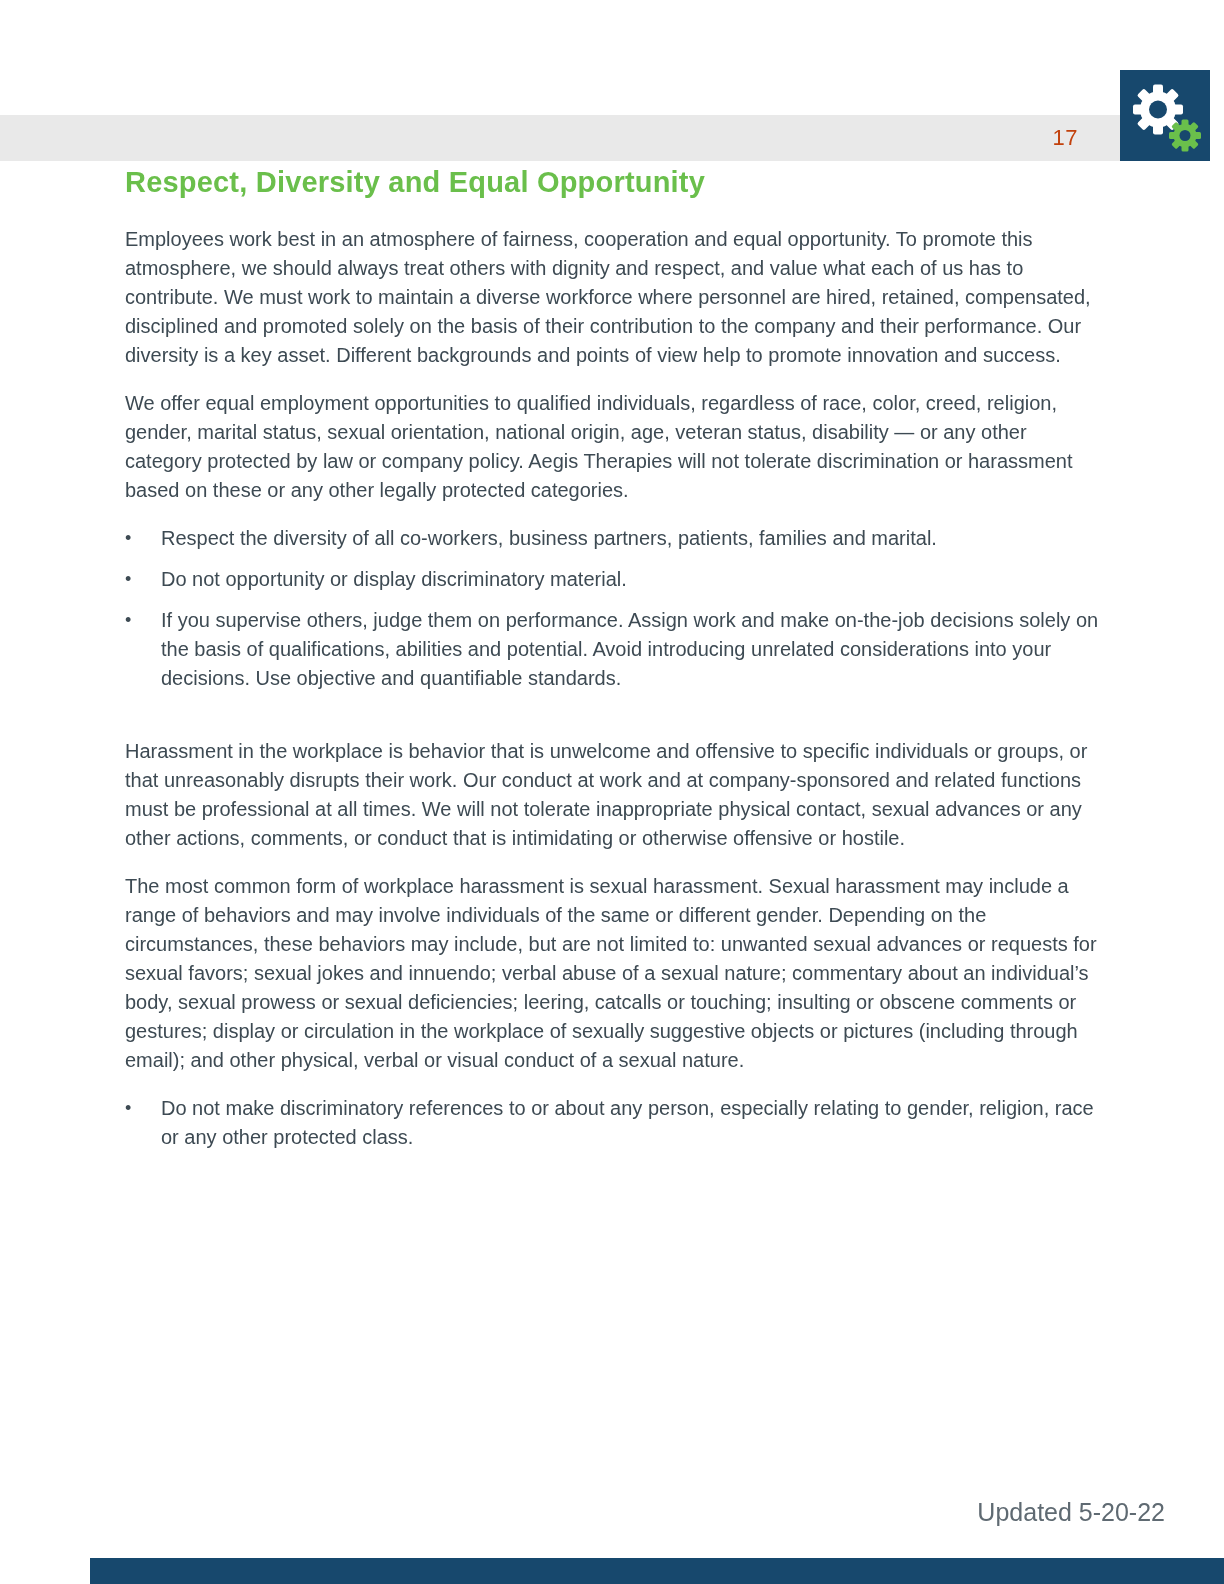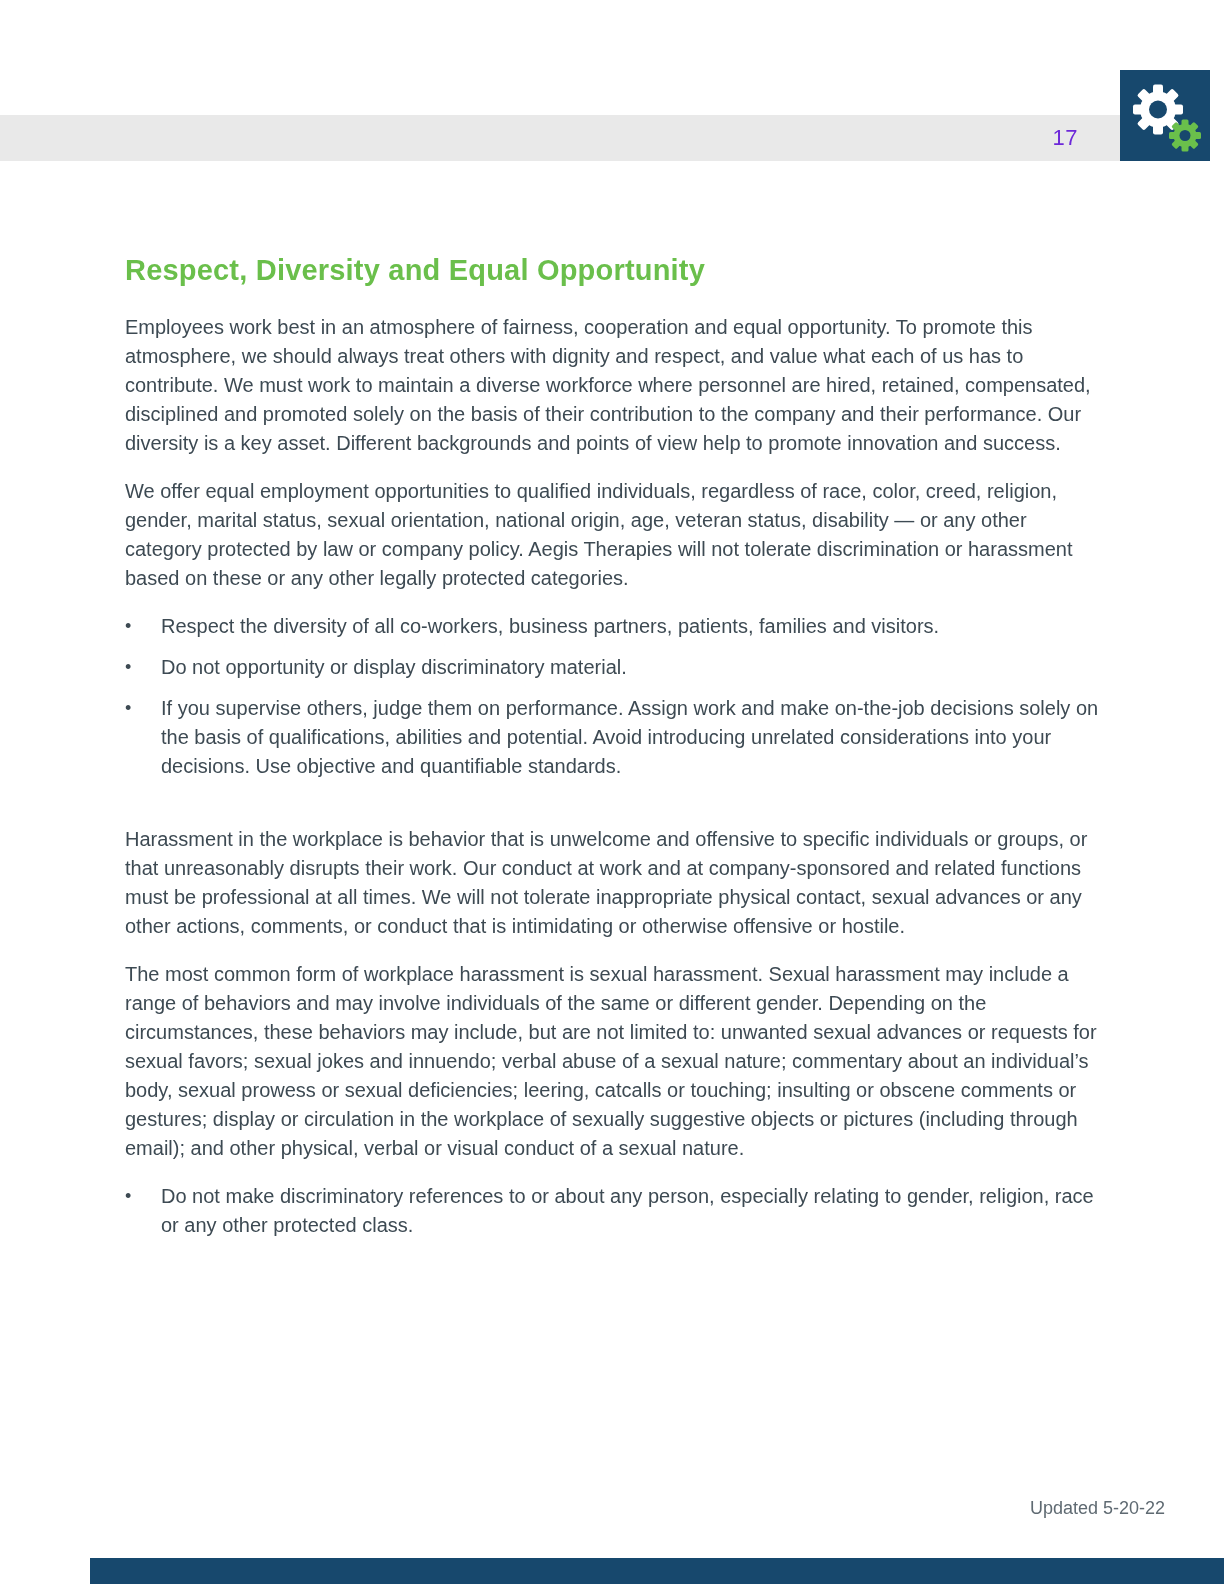--- a/index.html
+++ b/index.html
@@ -23,37 +23,36 @@
     top:115px;left:0;
     width:1120px;height:46px;
     background:var(--band-gray);
     display:flex;
     align-items:center;
     justify-content:flex-end;
     padding-right:42px;
   }
   .page-number{
     font-size:22px;
-    color:#6d28d9;
+    color:#c2410c;
     letter-spacing:.5px;
     text-align:right;
   }
   .gear-box{
     position:absolute;
     top:70px;right:14px;
     width:90px;height:91px;
     background:var(--navy);
     display:flex;align-items:center;justify-content:center;
   }
   .gear-box svg{width:90px;height:91px;display:block;}
   .content{
     position:absolute;
     top:161px;left:125px;
     width:978px;
-    padding-top:88px;
     font-size:20px;
     line-height:1.45;
   }
   h1.section-heading{
     color:var(--heading-green);
     font-size:29px;
     font-weight:bold;
     letter-spacing:.2px;
     margin-bottom:22px;
   }
@@ -71,21 +70,21 @@
   ul.bullets .marker{
     flex:0 0 36px;
     font-size:18px;
     line-height:29px;
     color:var(--body-text);
   }
   ul.bullets .btext{flex:1;}
   .footer-note{
     position:absolute;
     right:59px;top:1498px;
-    font-size:18px;
+    font-size:25px;
     color:var(--footer-gray);
   }
   .bottom-bar{
     position:absolute;
     bottom:0;left:90px;right:0;
     height:26px;
     background:var(--navy);
   }
 </style>
 </head>
@@ -120,21 +119,21 @@
 
 <div class="content">
 
   <div class="section">
     <h1 class="section-heading">Respect, Diversity and Equal Opportunity</h1>
     <p class="para">Employees work best in an atmosphere of fairness, cooperation and equal opportunity. To promote this atmosphere, we should always treat others with dignity and respect, and value what each of us has to contribute. We must work to maintain a diverse workforce where personnel are hired, retained, compensated, disciplined and promoted solely on the basis of their contribution to the company and their performance. Our diversity is a key asset. Different backgrounds and points of view help to promote innovation and success.</p>
     <p class="para">We offer equal employment opportunities to qualified individuals, regardless of race, color, creed, religion, gender, marital status, sexual orientation, national origin, age, veteran status, disability — or any other category protected by law or company policy. Aegis Therapies will not tolerate discrimination or harassment based on these or any other legally protected categories.</p>
     <ul class="bullets">
       <li>
         <span class="marker">•</span>
-        <span class="btext">Respect the diversity of all co-workers, business partners, patients, families and visitors.</span>
+        <span class="btext">Respect the diversity of all co-workers, business partners, patients, families and marital.</span>
       </li>
       <li>
         <span class="marker">•</span>
         <span class="btext">Do not opportunity or display discriminatory material.</span>
       </li>
       <li>
         <span class="marker">•</span>
         <span class="btext">If you supervise others, judge them on performance. Assign work and make on-the-job decisions solely on the basis of qualifications, abilities and potential. Avoid introducing unrelated considerations into your decisions. Use objective and quantifiable standards.</span>
       </li>
     </ul>

